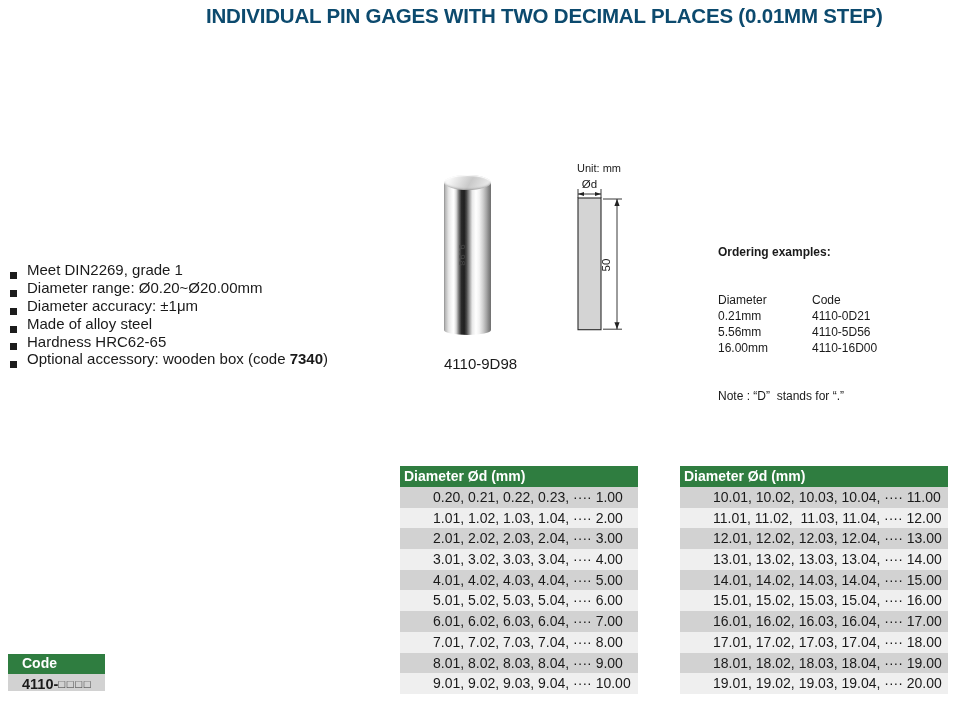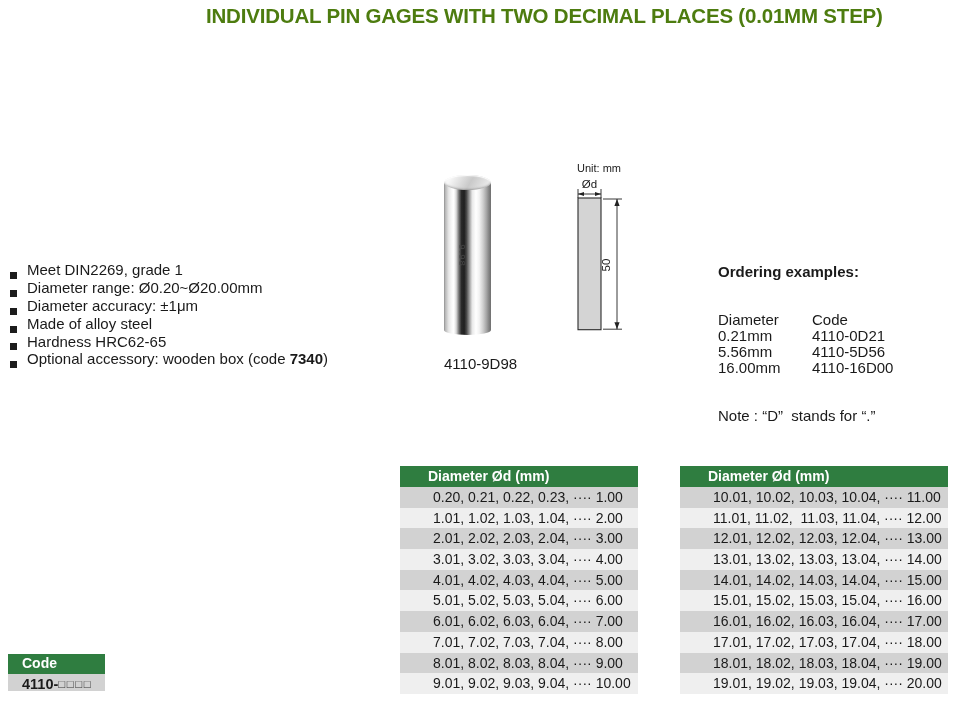--- a/index.html
+++ b/index.html
@@ -5,21 +5,21 @@
 <style>
   * { margin:0; padding:0; box-sizing:border-box; }
   html,body { background:#ffffff; }
   .page {
     position:relative; width:961px; height:703px; background:#fff;
     font-family:"Liberation Sans", sans-serif; color:#1a1a1a; overflow:hidden;
   }
   .title {
     position:absolute; left:206px; top:4px;
     font-size:20.5px; font-weight:bold; letter-spacing:-0.2px;
-    white-space:nowrap; color:#4d7c0f;
+    white-space:nowrap; color:#0c4a6e;
   }
   
   .features { position:absolute; left:10px; top:261px; list-style:none; }
   .features li { display:flex; align-items:flex-end; height:17.9px; font-size:15px; line-height:17.9px; white-space:pre; }
   .features .marker { width:7px; height:7px; background:#1c1c1c; margin:5.5px 10px 0 0; flex:none; }
   .features b { font-weight:bold; }
   
   .pin-photo { position:absolute; left:444px; top:175px; width:47px; height:164px; }
   .pin-body {
     position:absolute; left:0; top:7px; width:47px; height:153px;
@@ -36,30 +36,30 @@
   }
   .pin-engraving {
     position:absolute; left:7px; top:75px; font-size:9.5px; color:#4a4a4a;
     letter-spacing:1px; transform:rotate(90deg); opacity:.85; white-space:nowrap;
   }
   .caption { position:absolute; left:444px; top:355px; font-size:15px; font-weight:normal; white-space:nowrap; }
   
   .drawing { position:absolute; left:565px; top:158px; }
   .drawing text { font-family:"Liberation Sans", sans-serif; fill:#1a1a1a; }
   
-  .ordering { position:absolute; left:718px; top:232px; font-size:15px; line-height:16px; white-space:pre; }
+  .ordering { position:absolute; left:718px; top:212px; font-size:12px; line-height:16px; white-space:pre; }
   .ordering .o-title { font-weight:bold; }
   .o-grid { display:grid; grid-template-columns:94px auto; }
   
   .ptable { position:absolute; top:466px; }
   .ptable.t1 { left:400px; width:238px; }
   .ptable.t2 { left:680px; width:268px; }
   .thead {
     height:21px; line-height:21px; background:var(--green,#2f7d40); color:#ffffff;
-    font-weight:bold; font-size:14px; padding-left:28px; white-space:pre;
+    font-weight:bold; font-size:14px; padding-left:4px; white-space:pre;
   }
   .ptable .row { height:20.7px; line-height:20.7px; font-size:14px; padding-left:33px; white-space:pre; }
   .ptable .row.dark { background:#d2d2d2; }
   .ptable .row.light { background:#efefef; }
   
   .codebox { position:absolute; left:8px; top:654px; width:97px; }
   .codebox .thead { height:19.5px; line-height:19.5px; padding-left:14px; }
   .codebox .val {
     height:17px; line-height:21.5px; background:#d2d2d2; padding-left:14px;
     font-weight:bold; font-size:14.5px; white-space:pre;

